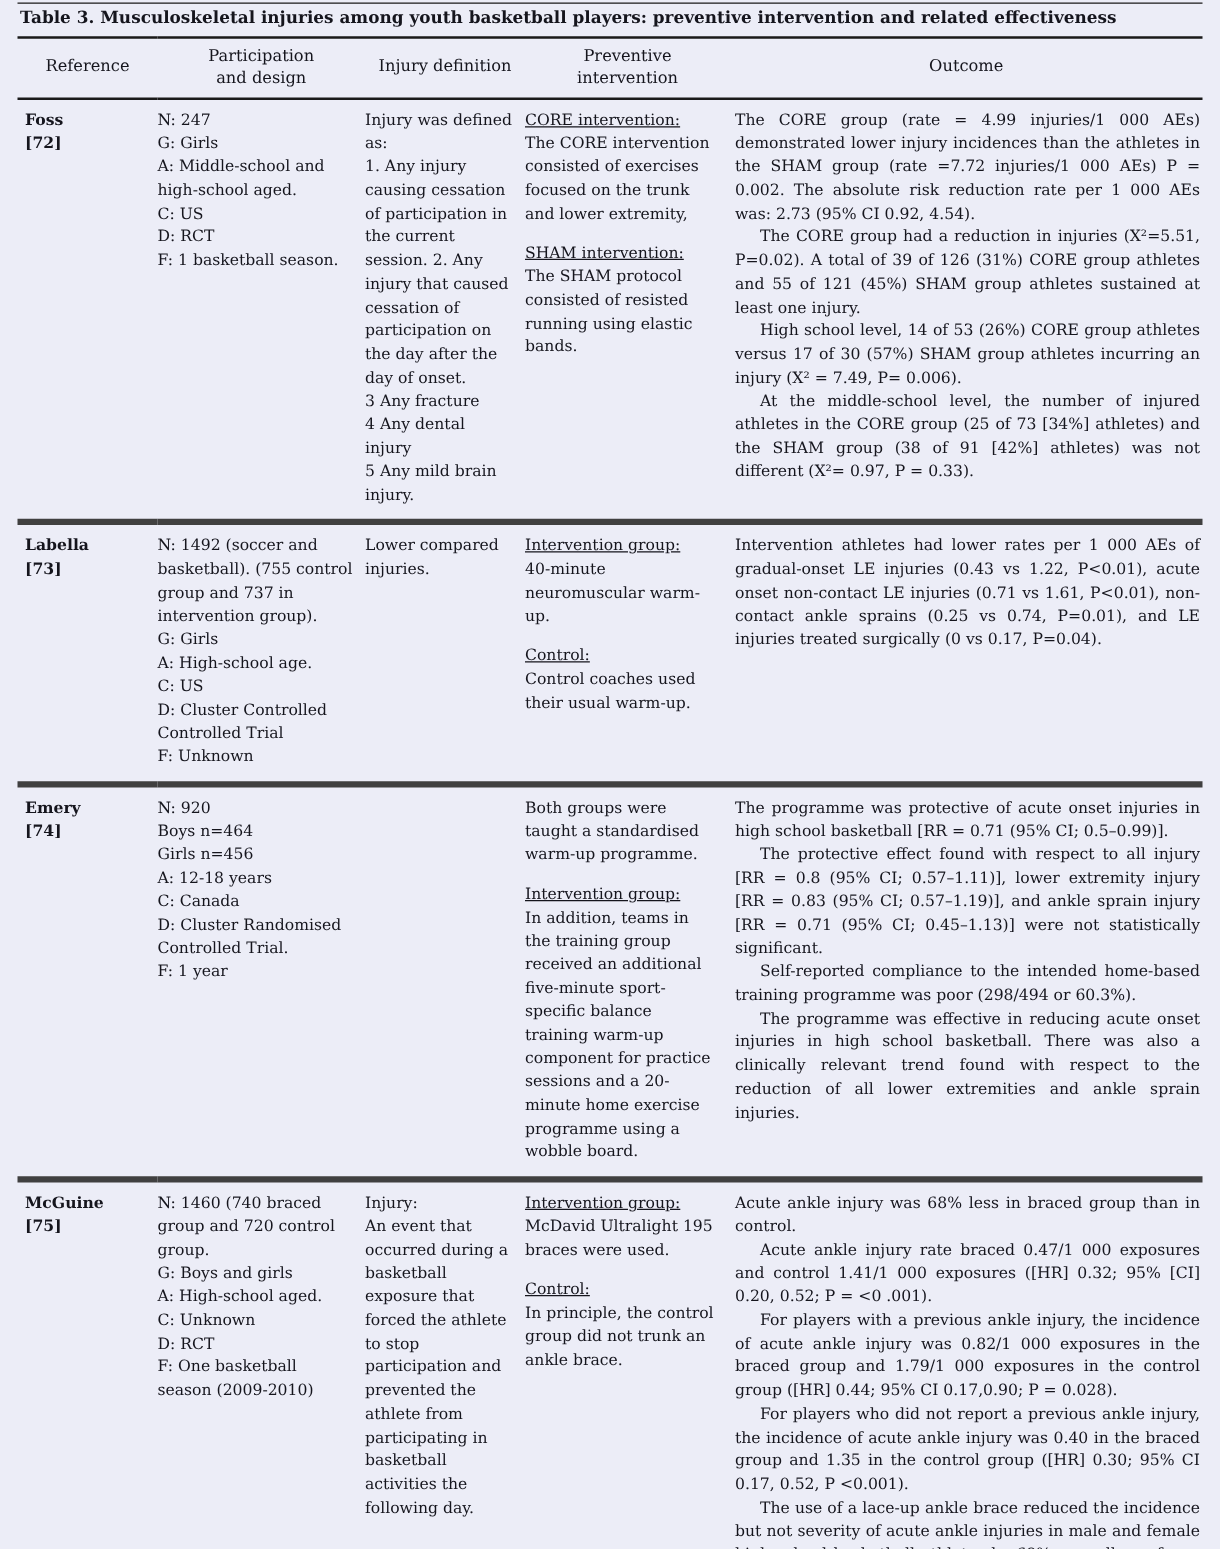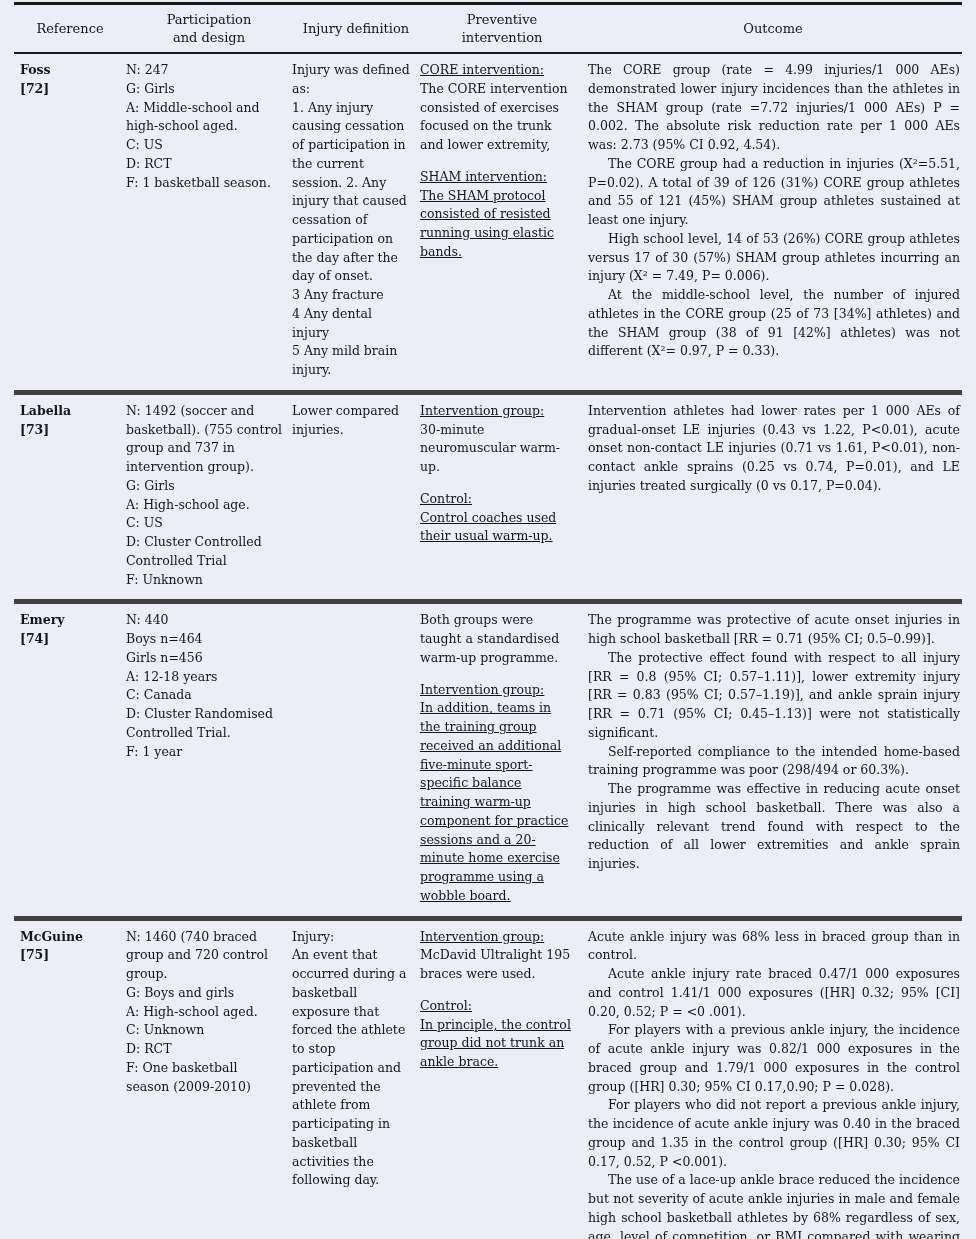--- a/index.html
+++ b/index.html
@@ -43,35 +43,36 @@
     padding:7px 10px 10px 0;
   }
   td.c-ref{padding-left:6px;font-weight:bold;}
   td.c-out{
     text-align:justify;
     padding-right:2px;
     padding-left:4px;
   }
   .ln{margin:0;}
   .sec{margin:0 0 13px 0;}
-  .sec:last-child{margin-bottom:0;text-decoration:underline;}
+  .sec:last-child{margin-bottom:0;}
   .u{text-decoration:underline;}
   .u:empty{display:none;}
   .op{margin:0;}
   .op + .op{text-indent:1.6em;}
   tr.r0{height:300px;}
   tr.r1{height:186px;}
   tr.r2{height:298px;}
   tr.r3{height:340px;}
 </style>
 </head>
 <body>
 
 <div class="page">
   <div class="top-rule"></div>
+  <div class="title">Table 3. Musculoskeletal injuries among youth basketball players: preventive intervention and related effectiveness</div>
 
   <table>
     <colgroup>
       <col style="width:112px">
         <col style="width:166px">
         <col style="width:128px">
         <col style="width:164px">
         <col style="width:378px">
     </colgroup>
     <thead>
@@ -137,39 +138,39 @@
           <div class="ln">C: US</div>
           <div class="ln">D: Cluster Controlled Controlled Trial</div>
           <div class="ln">F: Unknown</div>
         </td>
         <td class="c-inj">
           <div class="ln">Lower compared injuries.</div>
         </td>
         <td class="c-int">
           <div class="sec">
             <div class="u">Intervention group:</div>
-            <div>30-minute neuromuscular warm-up.</div>
+            <div>40-minute neuromuscular warm-up.</div>
           </div>
           <div class="sec">
             <div class="u">Control:</div>
             <div>Control coaches used their usual warm-up.</div>
           </div>
         </td>
         <td class="c-out">
           <p class="op">Intervention athletes had lower rates per 1 000 AEs of gradual-onset LE injuries (0.43 vs 1.22, P&lt;0.01), acute onset non-contact LE injuries (0.71 vs 1.61, P&lt;0.01), non-contact ankle sprains (0.25 vs 0.74, P=0.01), and LE injuries treated surgically (0 vs 0.17, P=0.04).</p>
         </td>
       </tr>
 
       <tr class="r2">
         <td class="c-ref">
           <div class="ln">Emery</div>
           <div class="ln">[74]</div>
         </td>
         <td class="c-part">
-          <div class="ln">N: 440</div>
+          <div class="ln">N: 920</div>
           <div class="ln">Boys n=464</div>
           <div class="ln">Girls n=456</div>
           <div class="ln">A: 12-18 years</div>
           <div class="ln">C: Canada</div>
           <div class="ln">D: Cluster Randomised Controlled Trial.</div>
           <div class="ln">F: 1 year</div>
         </td>
         <td class="c-inj"></td>
         <td class="c-int">
           <div class="sec">
@@ -212,21 +213,21 @@
             <div>McDavid Ultralight 195 braces were used.</div>
           </div>
           <div class="sec">
             <div class="u">Control:</div>
             <div>In principle, the control group did not trunk an ankle brace.</div>
           </div>
         </td>
         <td class="c-out">
           <p class="op">Acute ankle injury was 68% less in braced group than in control.</p>
           <p class="op">Acute ankle injury rate braced 0.47/1 000 exposures and control 1.41/1 000 exposures ([HR] 0.32; 95% [CI] 0.20, 0.52; P = &lt;0 .001).</p>
-          <p class="op">For players with a previous ankle injury, the incidence of acute ankle injury was 0.82/1 000 exposures in the braced group and 1.79/1 000 exposures in the control group ([HR] 0.30; 95% CI 0.17,0.90; P = 0.028).</p>
+          <p class="op">For players with a previous ankle injury, the incidence of acute ankle injury was 0.82/1 000 exposures in the braced group and 1.79/1 000 exposures in the control group ([HR] 0.44; 95% CI 0.17,0.90; P = 0.028).</p>
           <p class="op">For players who did not report a previous ankle injury, the incidence of acute ankle injury was 0.40 in the braced group and 1.35 in the control group ([HR] 0.30; 95% CI 0.17, 0.52, P &lt;0.001).</p>
           <p class="op">The use of a lace-up ankle brace reduced the incidence but not severity of acute ankle injuries in male and female high school basketball athletes by 68% regardless of sex, age, level of competition, or BMI compared with wearing no brace.</p>
         </td>
       </tr>
 
     </tbody>
   </table>
 
 </div>
 

